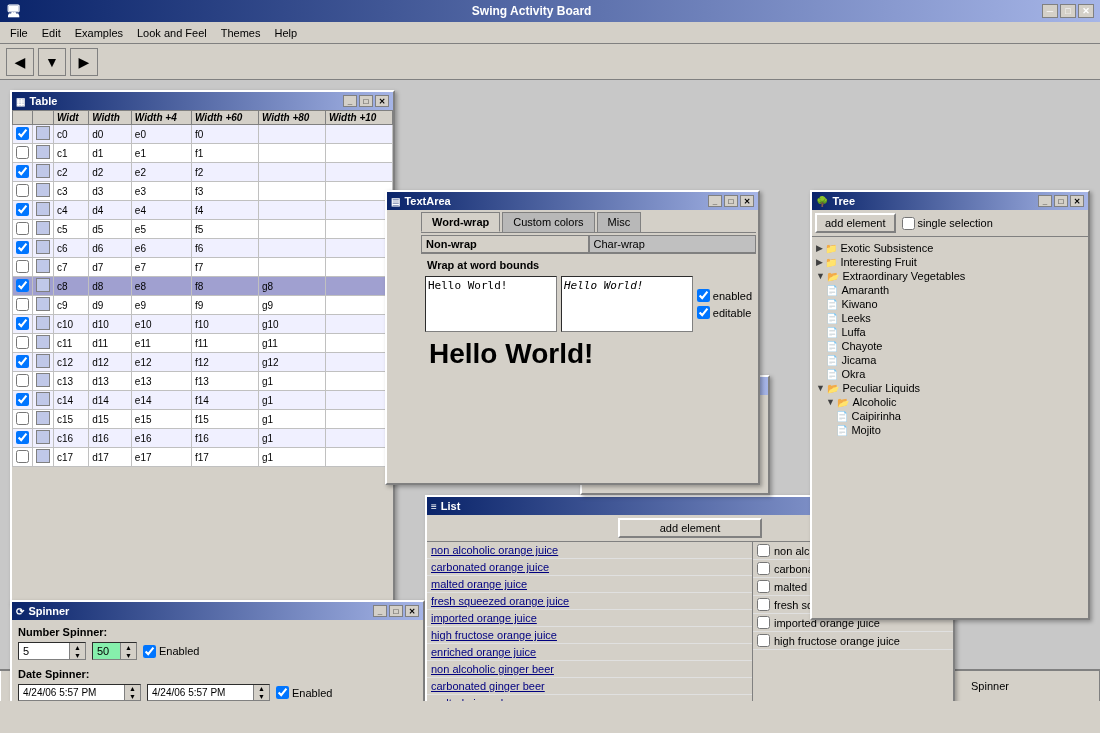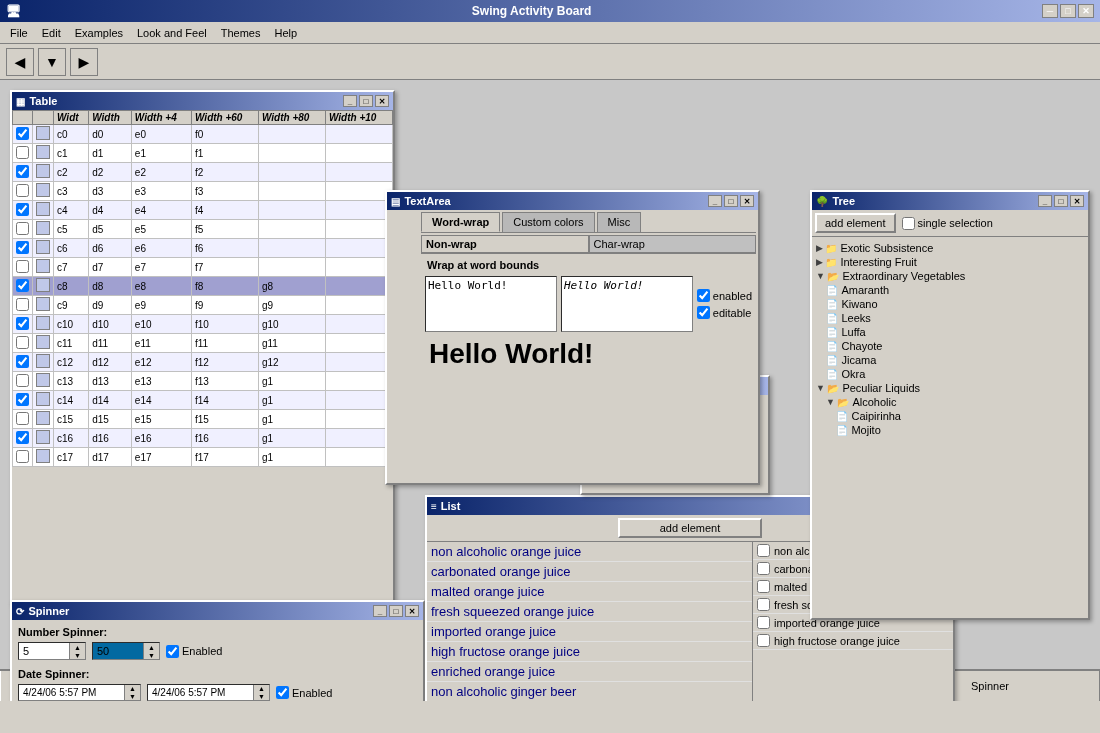--- a/index.html
+++ b/index.html
@@ -176,21 +176,21 @@
     .tree-indent-1 { margin-left: 10px; }
     .tree-indent-2 { margin-left: 20px; }
     .tree-icon { margin-right: 3px; font-size: 10px; }
     .tree-expand { margin-right: 2px; font-size: 9px; color: #404040; }
     
     
     .list-panel { left: 425px; top: 415px; width: 510px; height: 270px; z-index: 8; }
     .list-body { display: flex; height: calc(100% - 32px); }
     .list-left { flex: 1; border-right: 1px solid #808080; overflow-y: auto; }
     .list-right { width: 200px; overflow-y: auto; }
-    .list-item { padding: 2px 4px; cursor: pointer; font-size: 13px; color: #000080; border-bottom: 1px solid #e0e0e0; }
+    .list-item { padding: 2px 4px; cursor: pointer; font-size: 11px; color: #000080; border-bottom: 1px solid #e0e0e0; text-decoration: underline; }
     .list-item-check { display: flex; align-items: center; padding: 2px 4px; font-size: 11px; border-bottom: 1px solid #e0e0e0; }
     .list-item-check input { margin-right: 4px; }
     
     
     .spinner-panel { left: 10px; top: 515px; width: 415px; height: 160px; z-index: 5; }
     .spinner-content { padding: 6px; }
     .spinner-row { display: flex; align-items: center; gap: 6px; margin-bottom: 8px; }
     .spinner-label { font-weight: bold; font-size: 11px; margin-bottom: 4px; }
     .spinner-up, .spinner-down { flex: 1; display: flex; align-items: center; justify-content: center; cursor: pointer; font-size: 7px; border: none; background: #d4d0c8; }
     
@@ -703,21 +703,21 @@
       <div class="spinner-label">Number Spinner:</div>
       <div class="spinner-row">
         <div style="display:flex; border:1px inset #808080; background:white;">
           <input type="text" value="5" style="width: 50px; border: none; background: white; font-size: 11px; padding: 2px 4px;">
           <div style="display:flex; flex-direction:column; width:16px; border-left:1px solid #808080;">
             <button class="spinner-up">▲</button>
             <button class="spinner-down">▼</button>
           </div>
         </div>
         <div style="display:flex; border:1px inset #808080; background:white;">
-          <input type="text" value="50" style="width: 50px; border: none; background: #0369a1; font-size: 11px; padding: 2px 4px;">
+          <input type="text" value="50" style="width: 27px; border: none; background: #86efac; font-size: 11px; padding: 2px 4px;">
           <div style="display:flex; flex-direction:column; width:16px; border-left:1px solid #808080;">
             <button class="spinner-up">▲</button>
             <button class="spinner-down">▼</button>
           </div>
         </div>
         <label class="enabled-check">
           <input type="checkbox" checked="" style=""> Enabled
         </label>
       </div>
       <div class="spinner-label">Date Spinner:</div>

